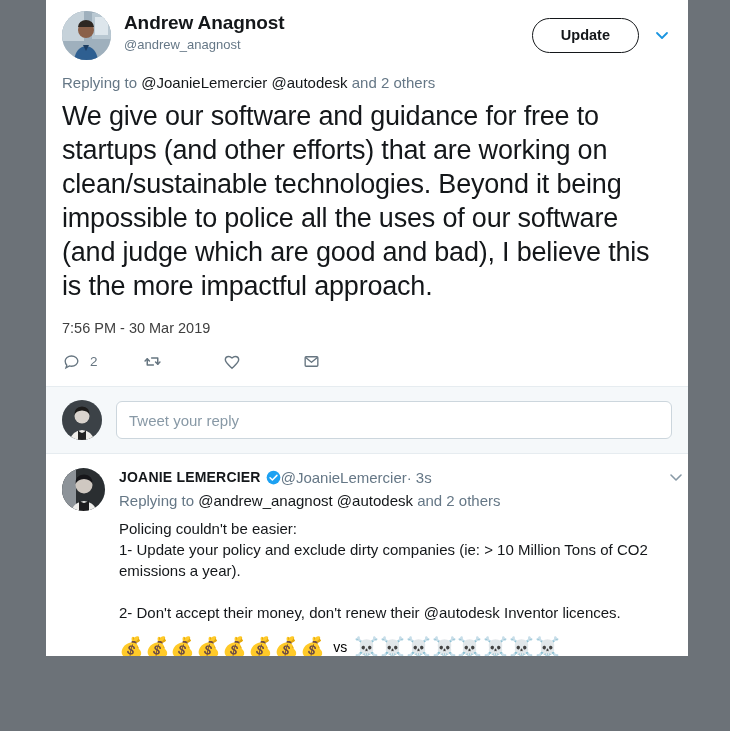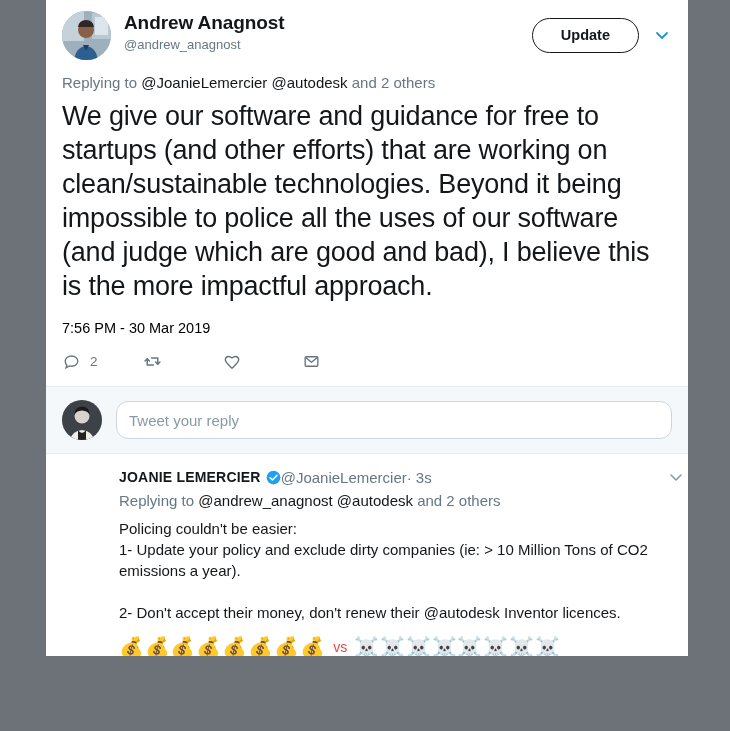--- a/index.html
+++ b/index.html
@@ -75,21 +75,21 @@
   .replying .m { color: #14171a; }
 
   .tweet-text {
     font-size: 27px;
     line-height: 34px;
     color: #14171a;
     letter-spacing: -0.2px;
     margin-top: 4px;
   }
   .tstamp {
-    font-size: 14.5px; color: #000000;
+    font-size: 14.5px; color: #404040;
     margin-top: 16px; line-height: 18px;
   }
 
   .actions {
     display: flex; align-items: center;
     margin-top: 14px; padding-bottom: 14px;
   }
   .act {
     display: flex; align-items: center;
     color: #667580; cursor: pointer;
@@ -105,33 +105,33 @@
     background: #f5f8fa;
     border-top: 1px solid #e6ecf0;
     border-bottom: 1px solid #e6ecf0;
     display: flex; align-items: center;
     padding: 13px 16px;
   }
   .reply-input {
     flex: 1 1 auto;
     margin-left: 14px;
     border: 1px solid #ccd6dd;
-    border-radius: 12px;
+    border-radius: 6px;
     background: #ffffff;
     font-size: 15px;
     font-family: "Liberation Sans", sans-serif;
     color: #14171a;
     padding: 10px 12px;
     outline: none;
     height: 38px;
   }
   .reply-input::placeholder { color: #8899a6; }
 
   
-  .reply-tweet { padding: 14px 3px 0 16px; display: flex; align-items: flex-end; }
+  .reply-tweet { padding: 14px 3px 0 16px; display: flex; }
   .rt-body { flex: 1 1 auto; margin-left: 14px; }
   .rt-line1 { display: flex; align-items: center; }
   .rt-name {
     font-size: 14px; font-weight: bold; color: #14171a;
     letter-spacing: 0.2px;
   }
   .verified {
     width: 15px; height: 15px; margin-left: 5px;
     flex: 0 0 auto; display: block;
   }
@@ -151,21 +151,21 @@
     margin-top: 7px; white-space: pre-wrap;
   }
   .emoji-row {
     margin-top: 12px;
     font-size: 20px;
     line-height: 24px;
     display: flex; align-items: center;
     letter-spacing: 1px;
   }
   .vs {
-    font-size: 14px; color: #ef4444; margin: 0 7px;
+    font-size: 14px; color: #000000; margin: 0 7px;
     letter-spacing: 0;
   }
   .rt-actions {
     display: flex; align-items: center;
     margin-top: 12px; padding-bottom: 10px;
   }
   .rt-actions .act { width: 80px; }
   .green { color: #17bf63 !important; }
 </style>
 </head>

